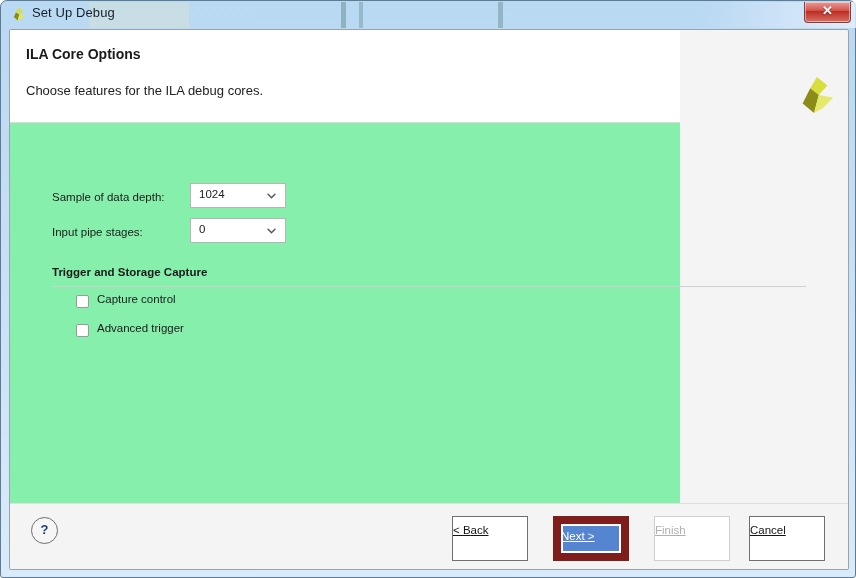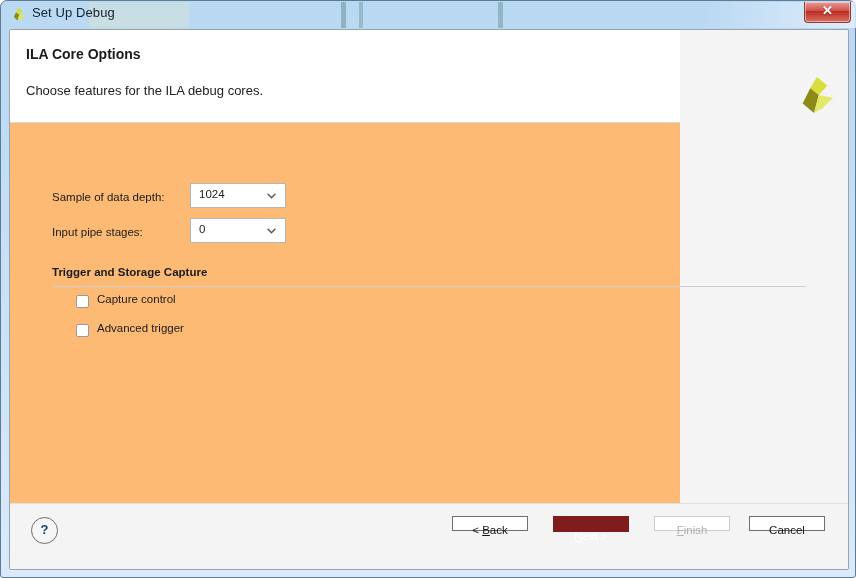--- a/index.html
+++ b/index.html
@@ -111,21 +111,21 @@
     position: absolute;
     left: 786px; top: 45px;
     width: 38px; height: 40px;
   }
 
   
   #body {
     position: absolute;
     left: 0; top: 93px;
     width: 670px; height: 380px;
-    background: #fdba74;
+    background: #86efac;
   }
 
   .field-row { position: absolute; }
   .field-label {
     position: absolute;
     font-size: 11.5px;
     color: #1b1b1b;
     white-space: nowrap;
   }
   .combo {
@@ -215,30 +215,31 @@
     left: 0; right: 0; top: 4px;
     text-align: center;
     font-size: 13px;
     font-weight: bold;
     color: #1f3d72;
   }
 
   .dlg-btn {
     position: absolute;
     top: 12px;
-    width: 76px; height: 15px;
+    width: 76px; height: 45px;
     box-sizing: border-box;
     background: #ffffff;
     border: 1px solid #6f6f6f;
     font-size: 11.5px;
     color: #141414;
     cursor: pointer;
-    text-align: center;
+    text-align: left;
     line-height: 27px;
     white-space: nowrap;
+    text-decoration: underline;
   }
   .dlg-btn.default {
     background: #5585d0;
     border: 8px solid #7f1d1d;
     box-shadow: inset 0 0 0 2px #ffffff;
     color: #ffffff;
     line-height: 25px;
   }
   .dlg-btn.disabled {
     color: #b0b0b0;

